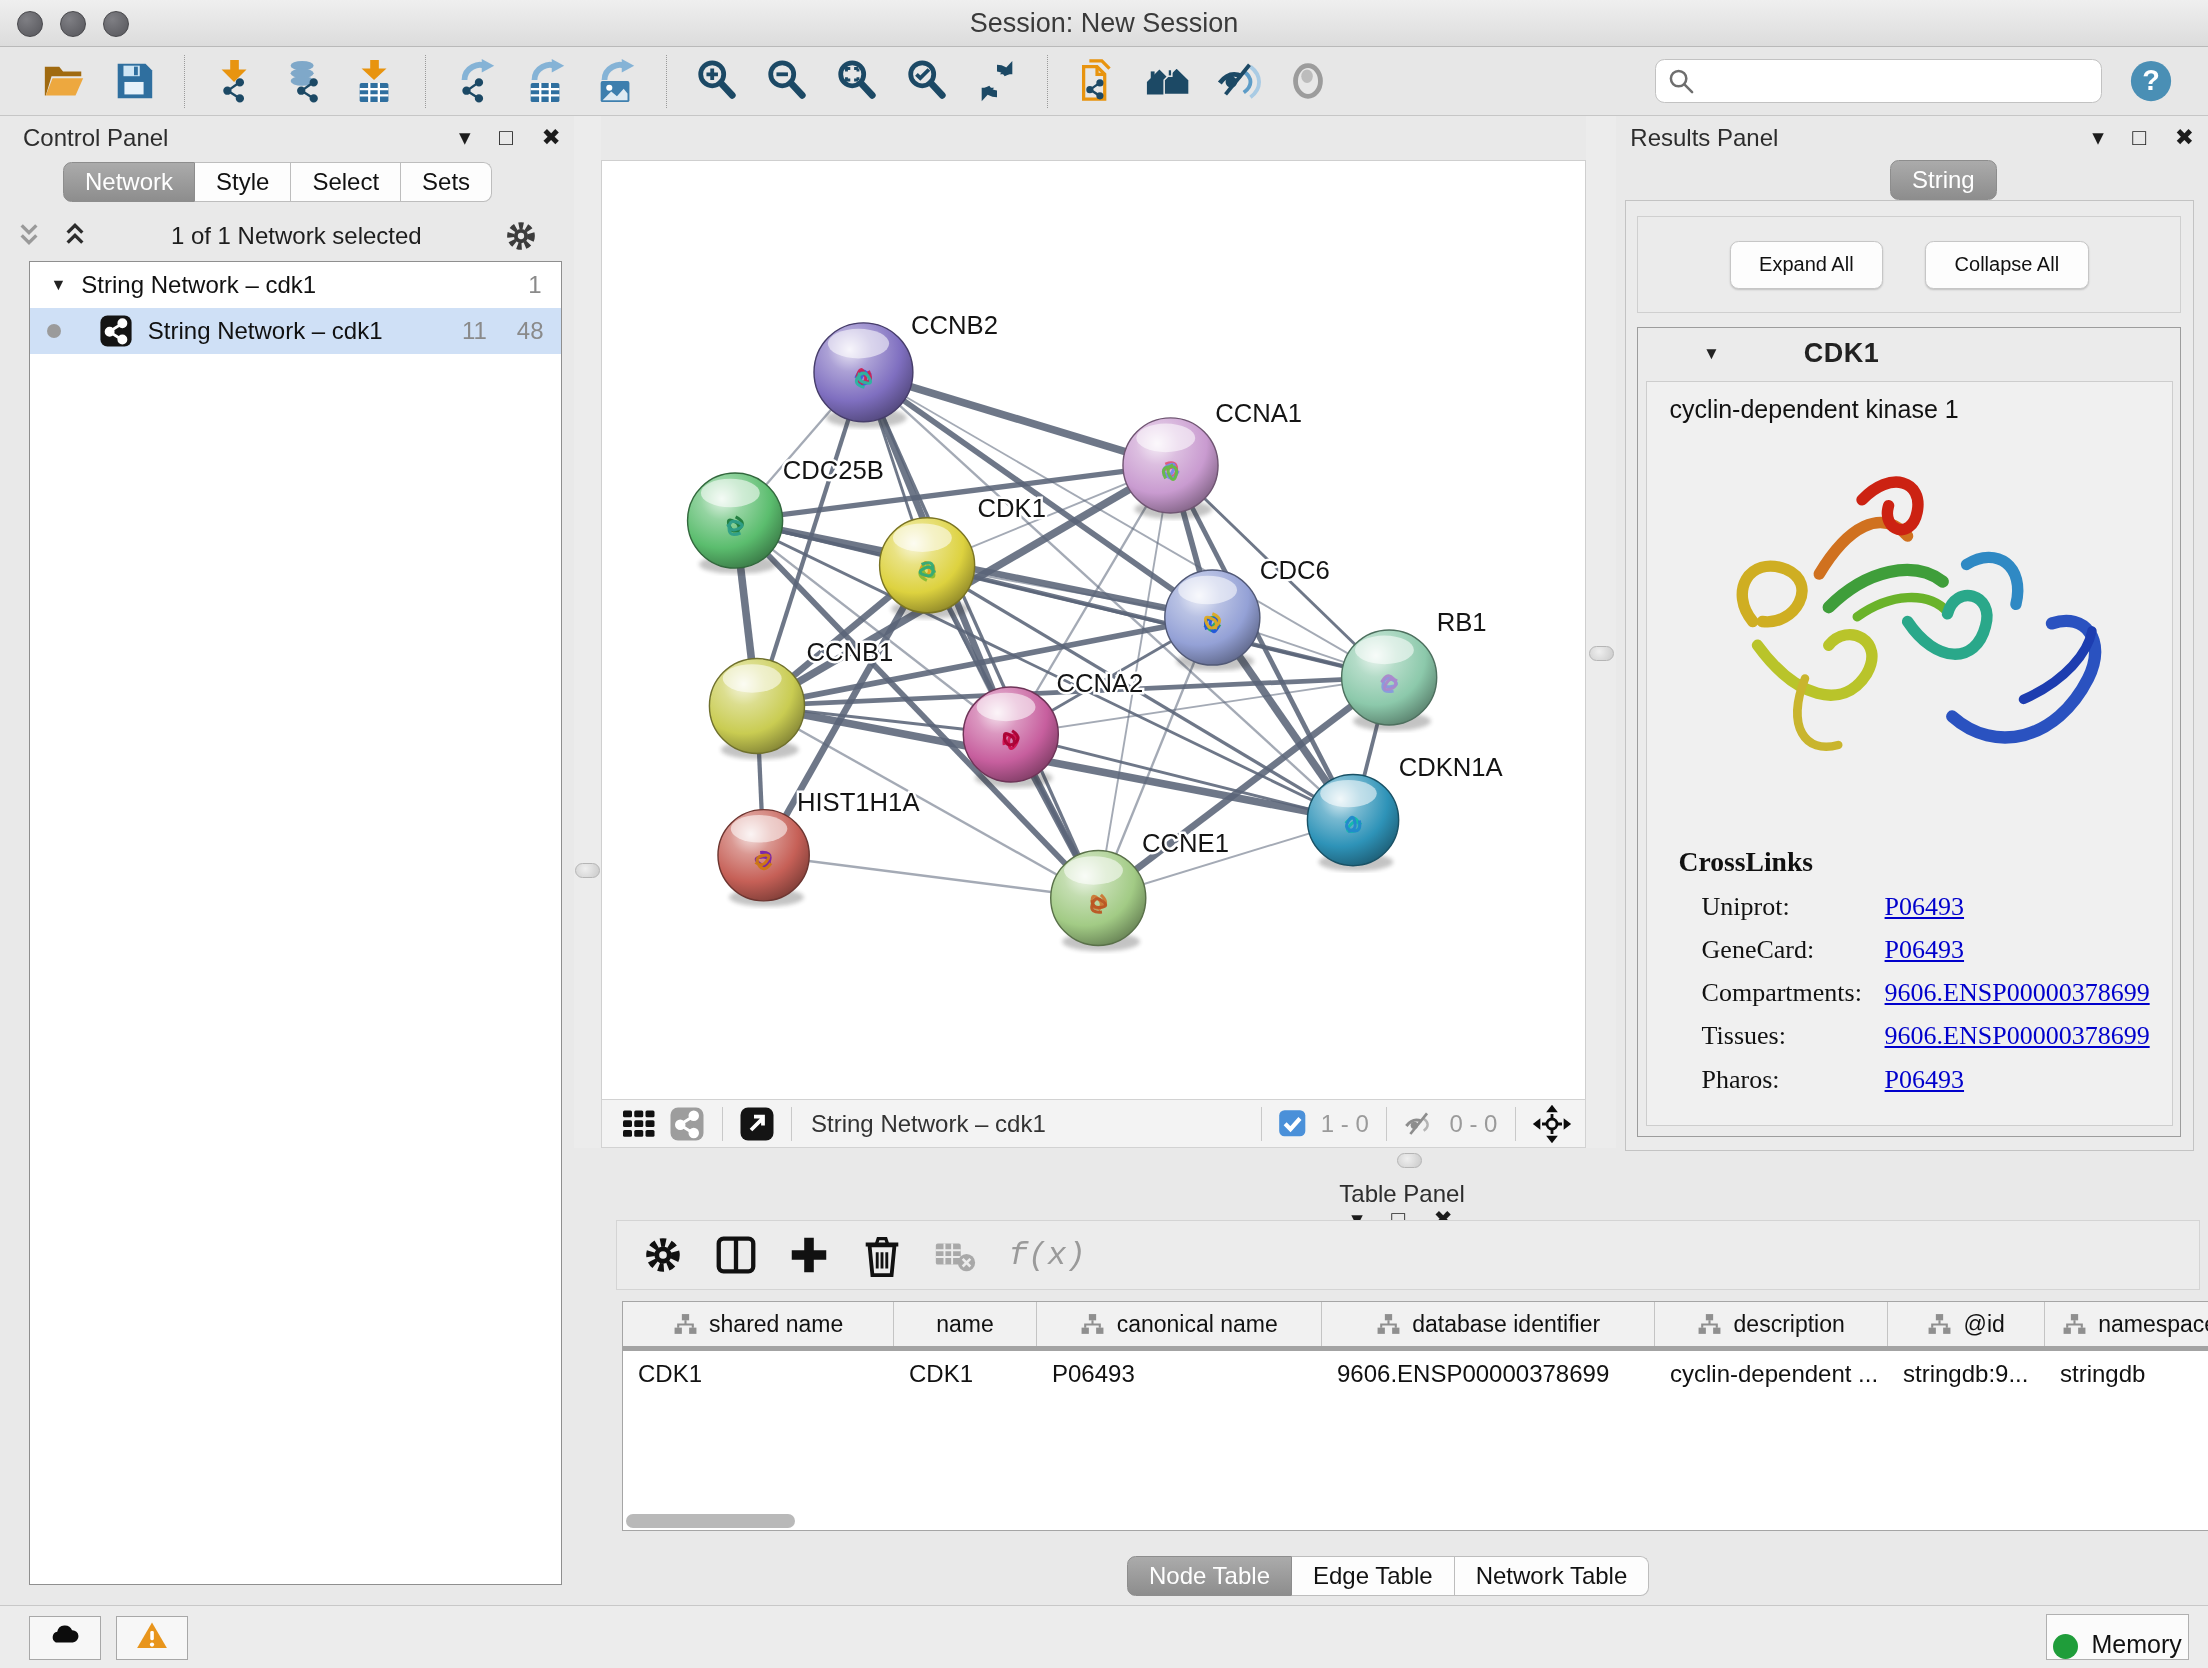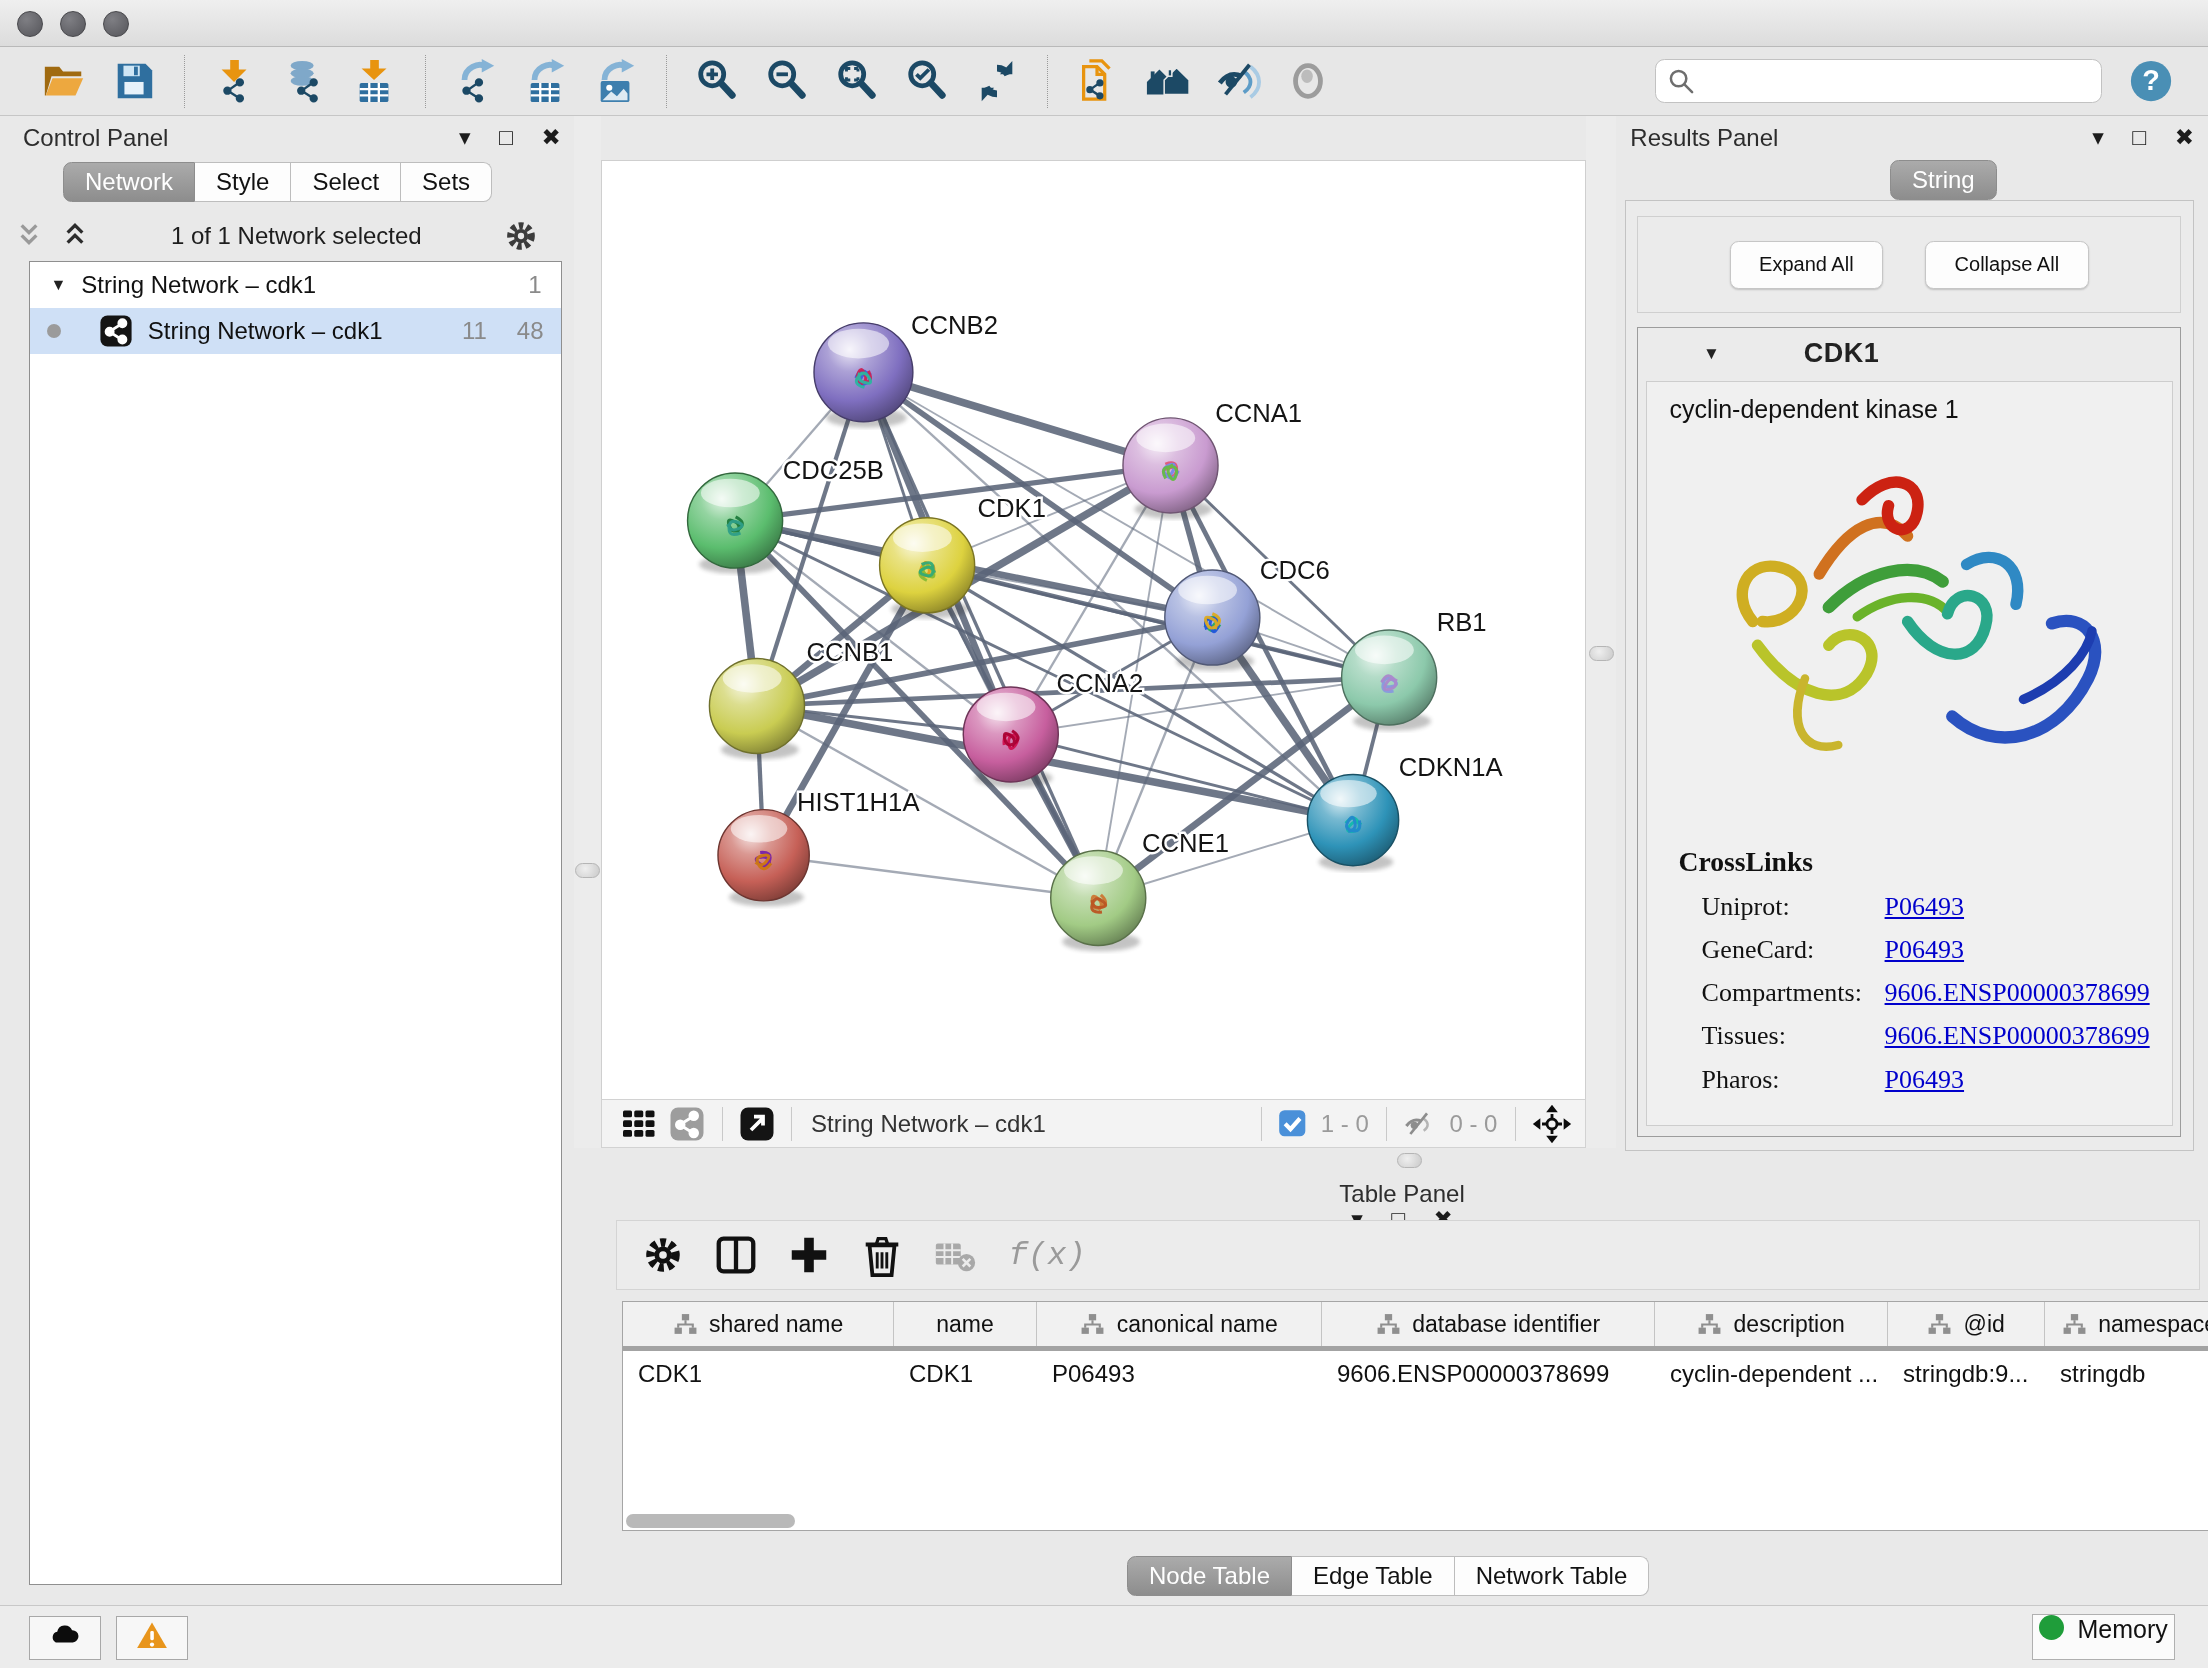--- a/index.html
+++ b/index.html
@@ -98,35 +98,36 @@
   #tbl-row{display:flex;height:46px;align-items:center;}
   .td{font-size:24px;color:#111;padding-left:15px;box-sizing:border-box;flex:none;overflow:hidden;white-space:nowrap;}
   #tbl-scroll{position:absolute;left:25px;top:342px;width:285px;height:16px;}
   #tbl-scroll .thumb{width:169px;height:14.3px;border-radius:7.6px;background:#b9b9b9;}
   #tp-tabs{position:absolute;left:526px;top:384px;}
   
   #bottom-bar{position:absolute;left:0;top:1605px;width:2208px;height:63px;background:#ececec;border-top:1px solid #c8c8c8;}
   .bb-btn{position:absolute;top:9.5px;width:72px;height:44px;background:#f7f7f7;border:1.9px solid #a8a8a8;
     display:flex;align-items:center;justify-content:center;box-sizing:border-box;}
   .bb-btn svg{width:34px;height:34px;}
-  #memory-btn{position:absolute;right:33px;top:7.6px;width:143px;height:46px;background:#fbfbfb;border:1.9px solid #b0b0b0;
-    display:flex;align-items:flex-start;justify-content:center;gap:13.3px;font-size:25px;color:#111;box-sizing:border-box;}
+  #memory-btn{position:absolute;right:19px;top:7.6px;width:143px;height:46px;background:#fbfbfb;border:1.9px solid #b0b0b0;
+    display:flex;align-items:flex-end;justify-content:center;gap:13.3px;font-size:25px;color:#111;box-sizing:border-box;}
   #memory-btn .dot{width:25px;height:25px;border-radius:50%;background:#1f9d3a;}
 </style>
 </head>
 <body>
 
 <div id="app">
 
   <div id="titlebar">
     <div class="traffic">
       <span></span>
       <span></span>
       <span></span>
     </div>
+    <div id="win-title">Session: New Session</div>
   </div>
 
   <div id="toolbar">
     <span class="tbi">
         <svg viewBox="0 0 48 48" width="100%" height="100%">
           <path d="M4 9h15l4 5h19v5H11L5 39H4z" fill="#a06a10"></path>
           <path d="M5 39l7-18h32l-8 18z" fill="#eda83f"></path>
         </svg>
       </span>
     <span class="tbi">

